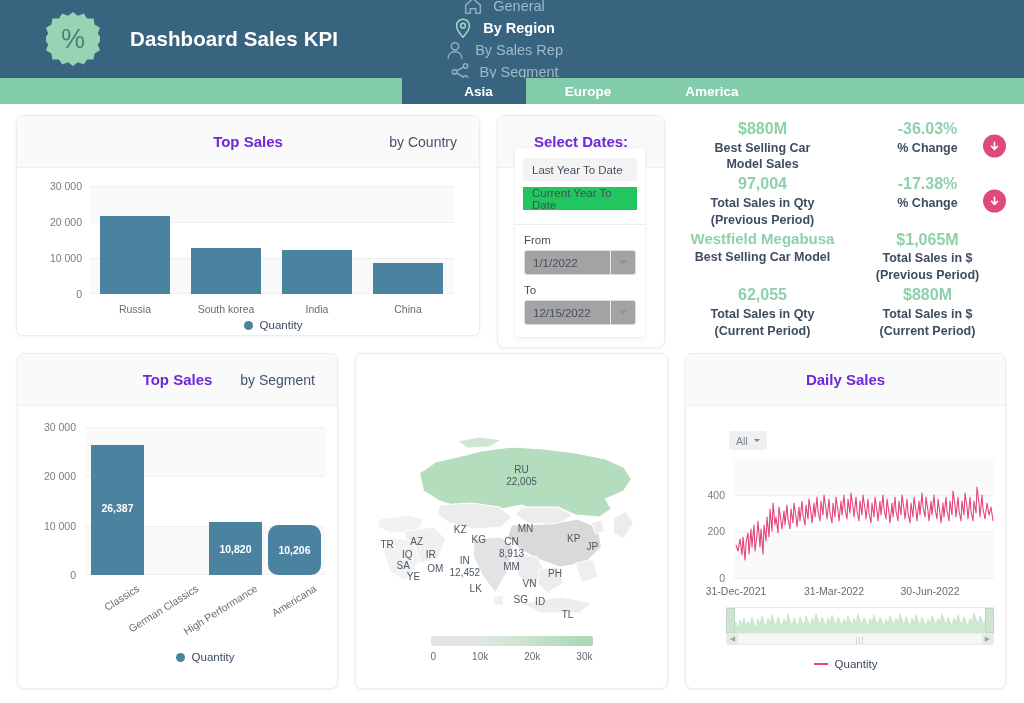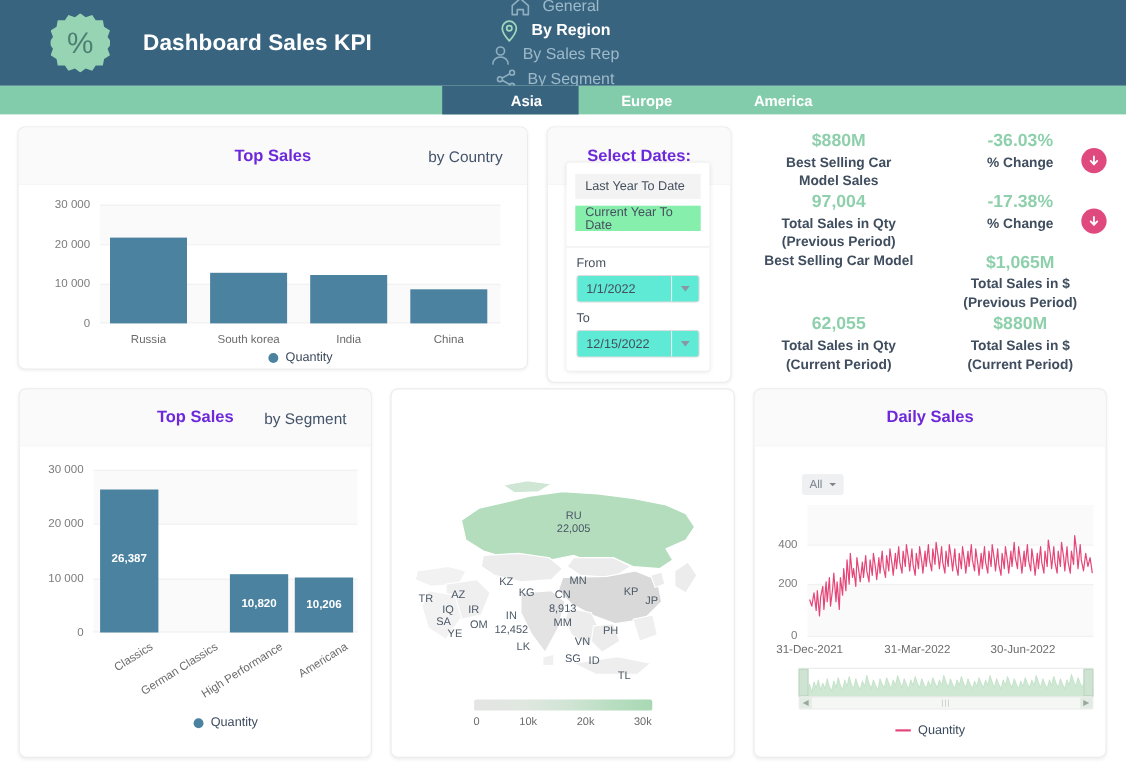--- a/index.html
+++ b/index.html
@@ -105,26 +105,26 @@
   .dp-inner {
     position: absolute; left: 17px; top: 32px; width: 130px;
     background: #ffffff; border-radius: 3px;
     box-shadow: 0 1px 4px rgba(0,0,0,0.10);
   }
   .dp-opt {
     height: 23px; display: flex; align-items: center; padding-left: 9px;
     font-size: 11.5px; color: #45505e; margin: 0 8px; cursor: pointer;
   }
   .dp-opt.a { background: #f3f3f3; margin-top: 10px; }
-  .dp-opt.b { background: #86efac; margin-top: 6px; }
+  .dp-opt.b { background: #22c55e; margin-top: 6px; }
   .dp-sep { height: 1px; background: #ececec; margin: 14px 0 0 0; }
   .dp-lbl { font-size: 11.5px; color: #45505e; margin: 9px 0 4px 9px; }
   .dp-field {
     margin: 0 9px; height: 25px; border: 1px solid #dcdcdc; border-radius: 3px;
-    display: flex; align-items: center; background: #5eead4;
+    display: flex; align-items: center; background: #a3a3a3;
   }
   .dp-field .v { font-size: 11.5px; color: #45505e; padding-left: 8px; flex: 1; }
   .dp-field .sep { width: 1px; height: 100%; background: #ececec; }
   .dp-field .car {
     width: 24px; display: flex; align-items: center; justify-content: center;
   }
   .caret {
     width: 0; height: 0; border-left: 4px solid transparent;
     border-right: 4px solid transparent; border-top: 5px solid #8a96a3;
   }
@@ -337,20 +337,21 @@
     <div class="kpi">
       <div class="val">-17.38%</div>
       <div class="cap">% Change</div>
       <div class="kpi-arrow">
         <svg width="13" height="13" viewBox="0 0 24 24" fill="none" stroke="#fff" stroke-width="3" stroke-linecap="round" stroke-linejoin="round">
           <path d="M12 5 V18 M6.5 12.5 L12 18.5 L17.5 12.5"></path>
         </svg>
       </div>
     </div>
     <div class="kpi">
+      <div class="val sm">Westfield Megabusa</div>
       <div class="cap">Best Selling Car Model</div>
     </div>
     <div class="kpi">
       <div class="val">$1,065M</div>
       <div class="cap">Total Sales in $<br>(Previous Period)</div>
     </div>
     <div class="kpi">
       <div class="val">62,055</div>
       <div class="cap">Total Sales in Qty<br>(Current Period)</div>
     </div>
@@ -377,21 +378,21 @@
       <div class="ytick" style="top:49.3px;">20 000</div>
       <div class="ytick" style="top:98.6px;">10 000</div>
       <div class="ytick" style="top:148px;">0</div>
 
       <div class="bar" style="left:6px;   width:53px; height:130.1px;">
         <span class="bar-lbl" style="top:57px;">26,387</span>
       </div>
       <div class="bar" style="left:124px; width:53px; height:53.4px;">
         <span class="bar-lbl" style="top:21px;">10,820</span>
       </div>
-      <div class="bar" style="left:183px; width:53px; height:50.3px;">
+      <div class="bar" style="left:183px; width:53px; height:50.3px;border-radius:10px;">
         <span class="bar-lbl" style="top:19px;">10,206</span>
       </div>
 
       <div class="xcat rot" style="left:-60px; width:110px;">Classics</div>
       <div class="xcat rot" style="left:-1px;  width:110px;">German Classics</div>
       <div class="xcat rot" style="left:58px;  width:110px;">High Performance</div>
       <div class="xcat rot" style="left:117px; width:110px;">Americana</div>
 
       <div class="legend" style="top:224px;">
         <span class="dot"></span>

